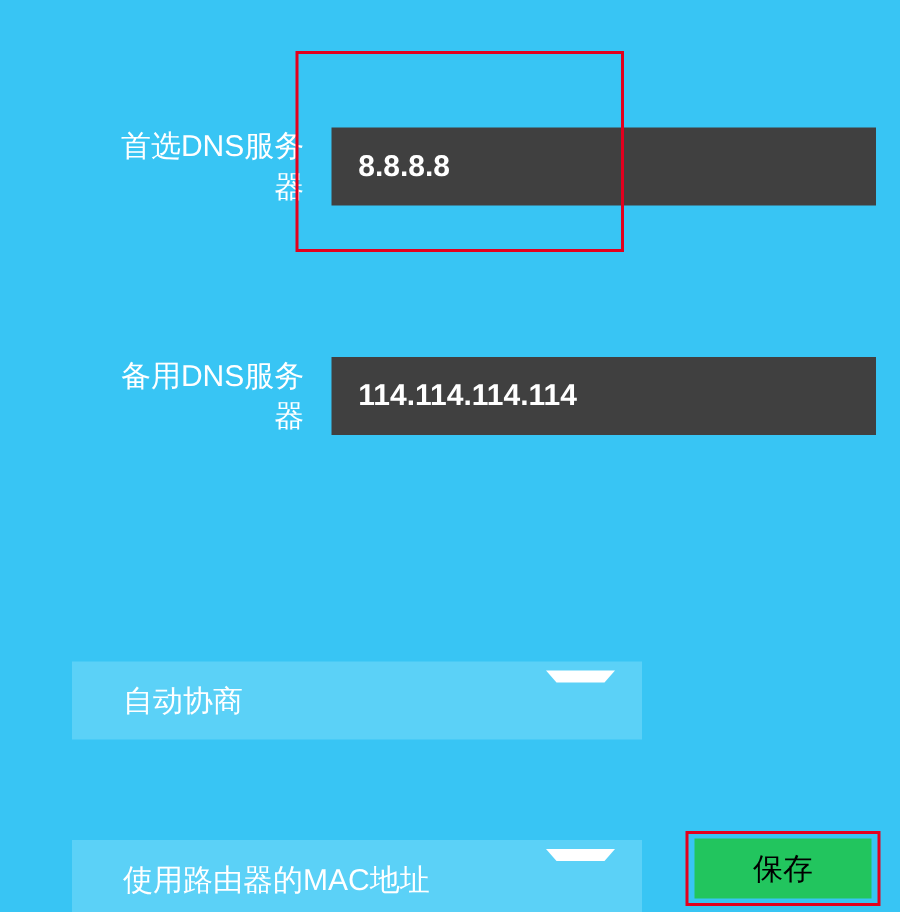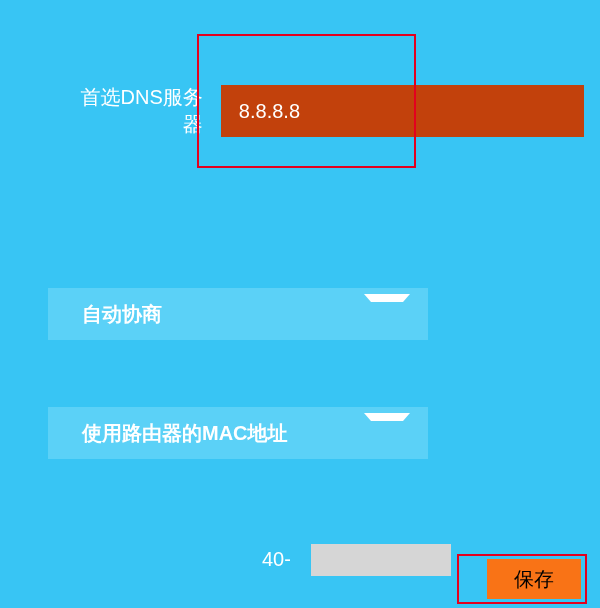--- a/index.html
+++ b/index.html
@@ -28,42 +28,42 @@
       width: 180px;
       text-align: right;
       color: #ffffff;
       font-size: 20px;
       padding-right: 18px;
       font-weight: 400;
     }
     .input-box {
       width: 380px;
       height: 52px;
-      background: #c2410c;
+      background: #404040;
       color: #ffffff;
       font-size: 20px;
       padding: 0 18px;
       display: flex;
       align-items: center;
       border: none;
       outline: none;
+      font-weight: bold;
     }
     .select-box {
       width: 380px;
       height: 52px;
       background: #5bd1f7;
       color: #ffffff;
       font-size: 20px;
       padding: 0 18px;
       display: flex;
       align-items: center;
       justify-content: space-between;
       cursor: pointer;
       position: relative;
-      font-weight: bold;
     }
     .chevron {
       width: 0;
       height: 0;
       border-left: 7px solid transparent;
       border-right: 7px solid transparent;
       border-top: 8px solid #ffffff;
     }
     .highlight-red {
       position: absolute;
@@ -84,23 +84,23 @@
     .mac-hidden {
       width: 140px;
       height: 22px;
       background: #d6d6d6;
       display: inline-block;
     }
     .save-button {
       position: absolute;
       bottom: 25px;
       right: 35px;
-      width: 94px;
+      width: 118px;
       height: 40px;
-      background: #f97316;
+      background: #22c55e;
       color: #000000;
       font-size: 20px;
       display: flex;
       align-items: center;
       justify-content: center;
       cursor: pointer;
       border: none;
     }
     .save-highlight {
       position: absolute;
@@ -122,20 +122,24 @@
 
 <div class="container">
 
   <div class="highlight-red" style="top:18px; left:181px; width:219px; height:134px;"></div>
 
   <div class="row">
     <div class="label">首选DNS服务器</div>
     <div class="input-box">8.8.8.8</div>
   </div>
 
+  <div class="row">
+    <div class="label">备用DNS服务器</div>
+    <div class="input-box">114.114.114.114</div>
+  </div>
 
   <div class="row">
   </div>
 
   <div class="row">
     <div class="select-box">
       <span>自动协商</span>
       <span class="chevron"></span>
     </div>
   </div>

